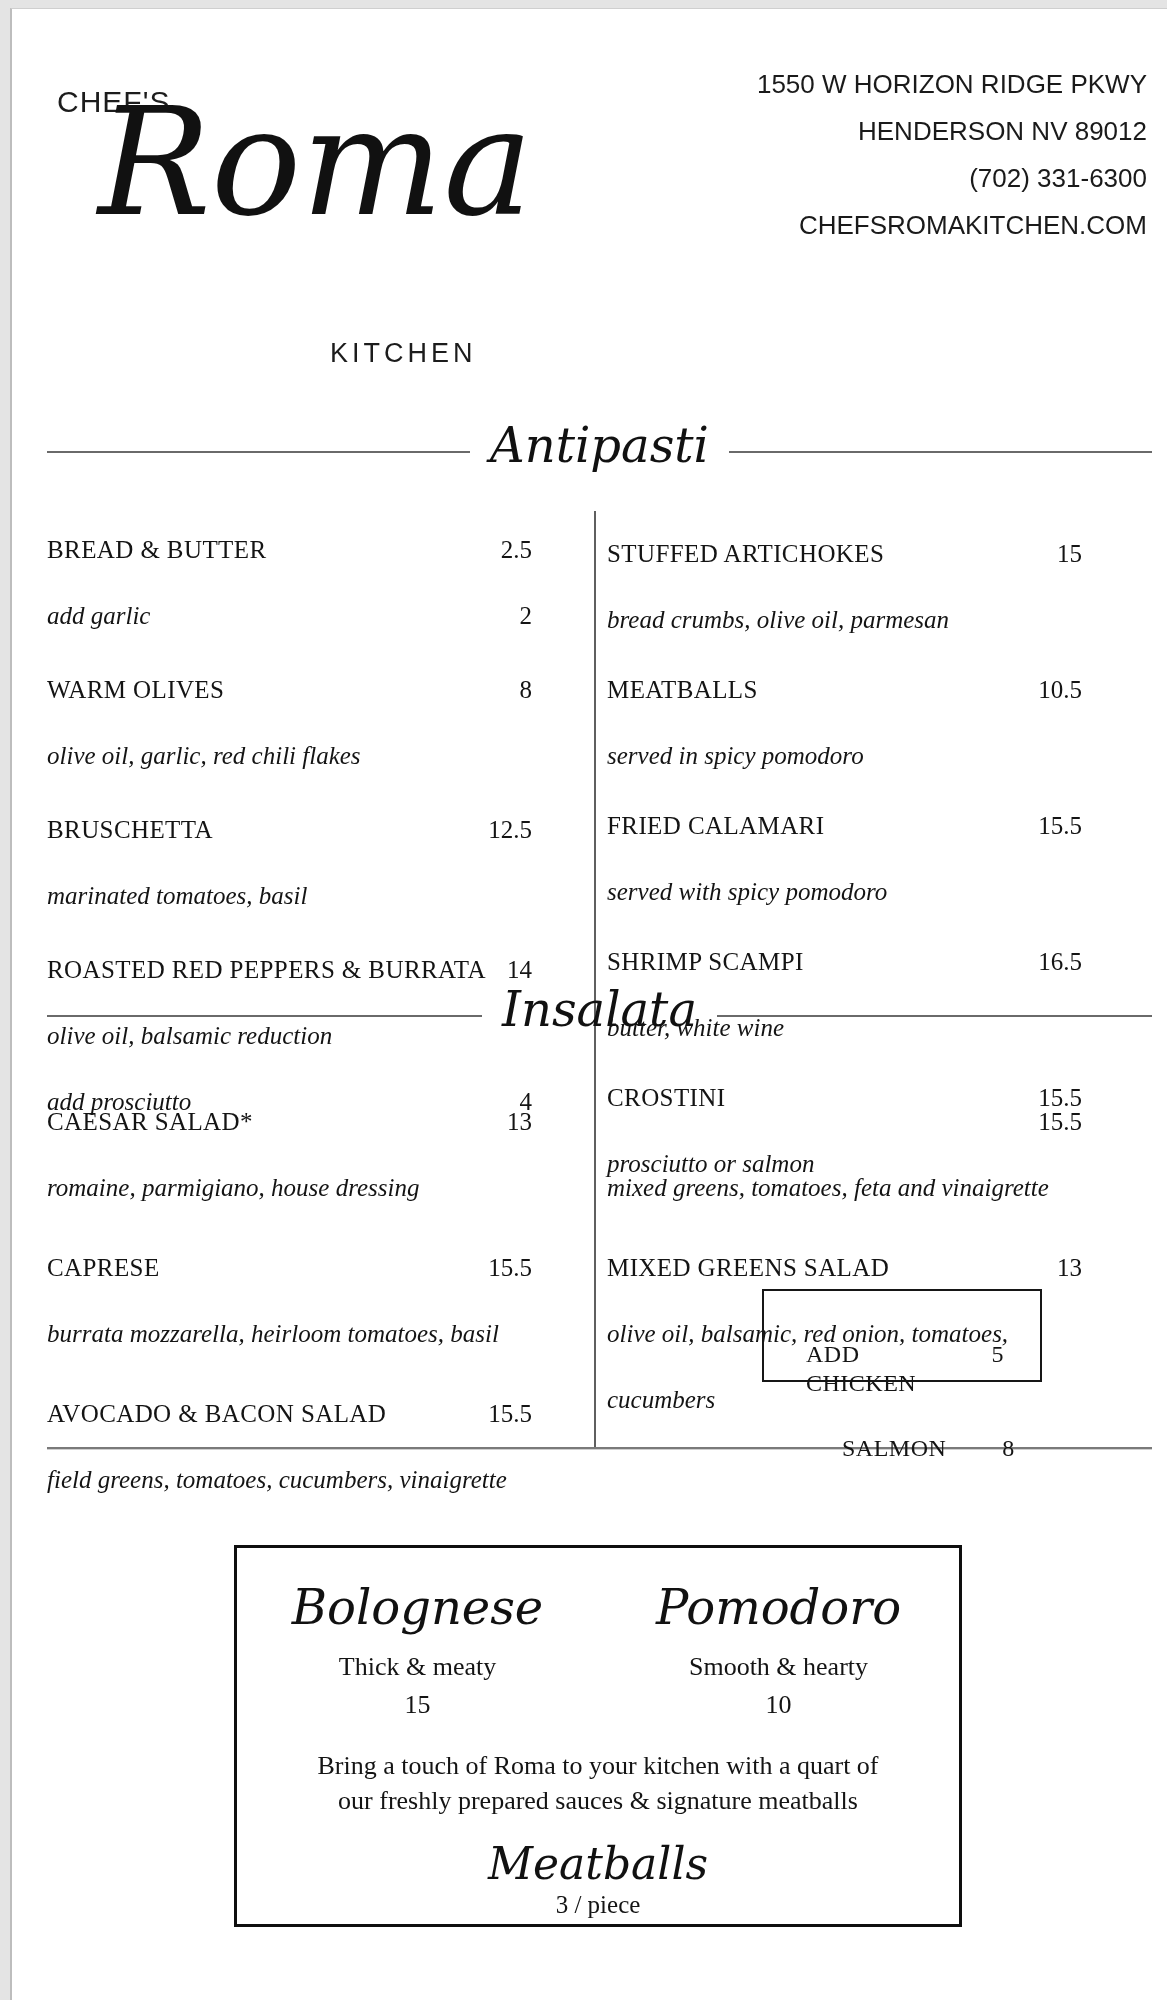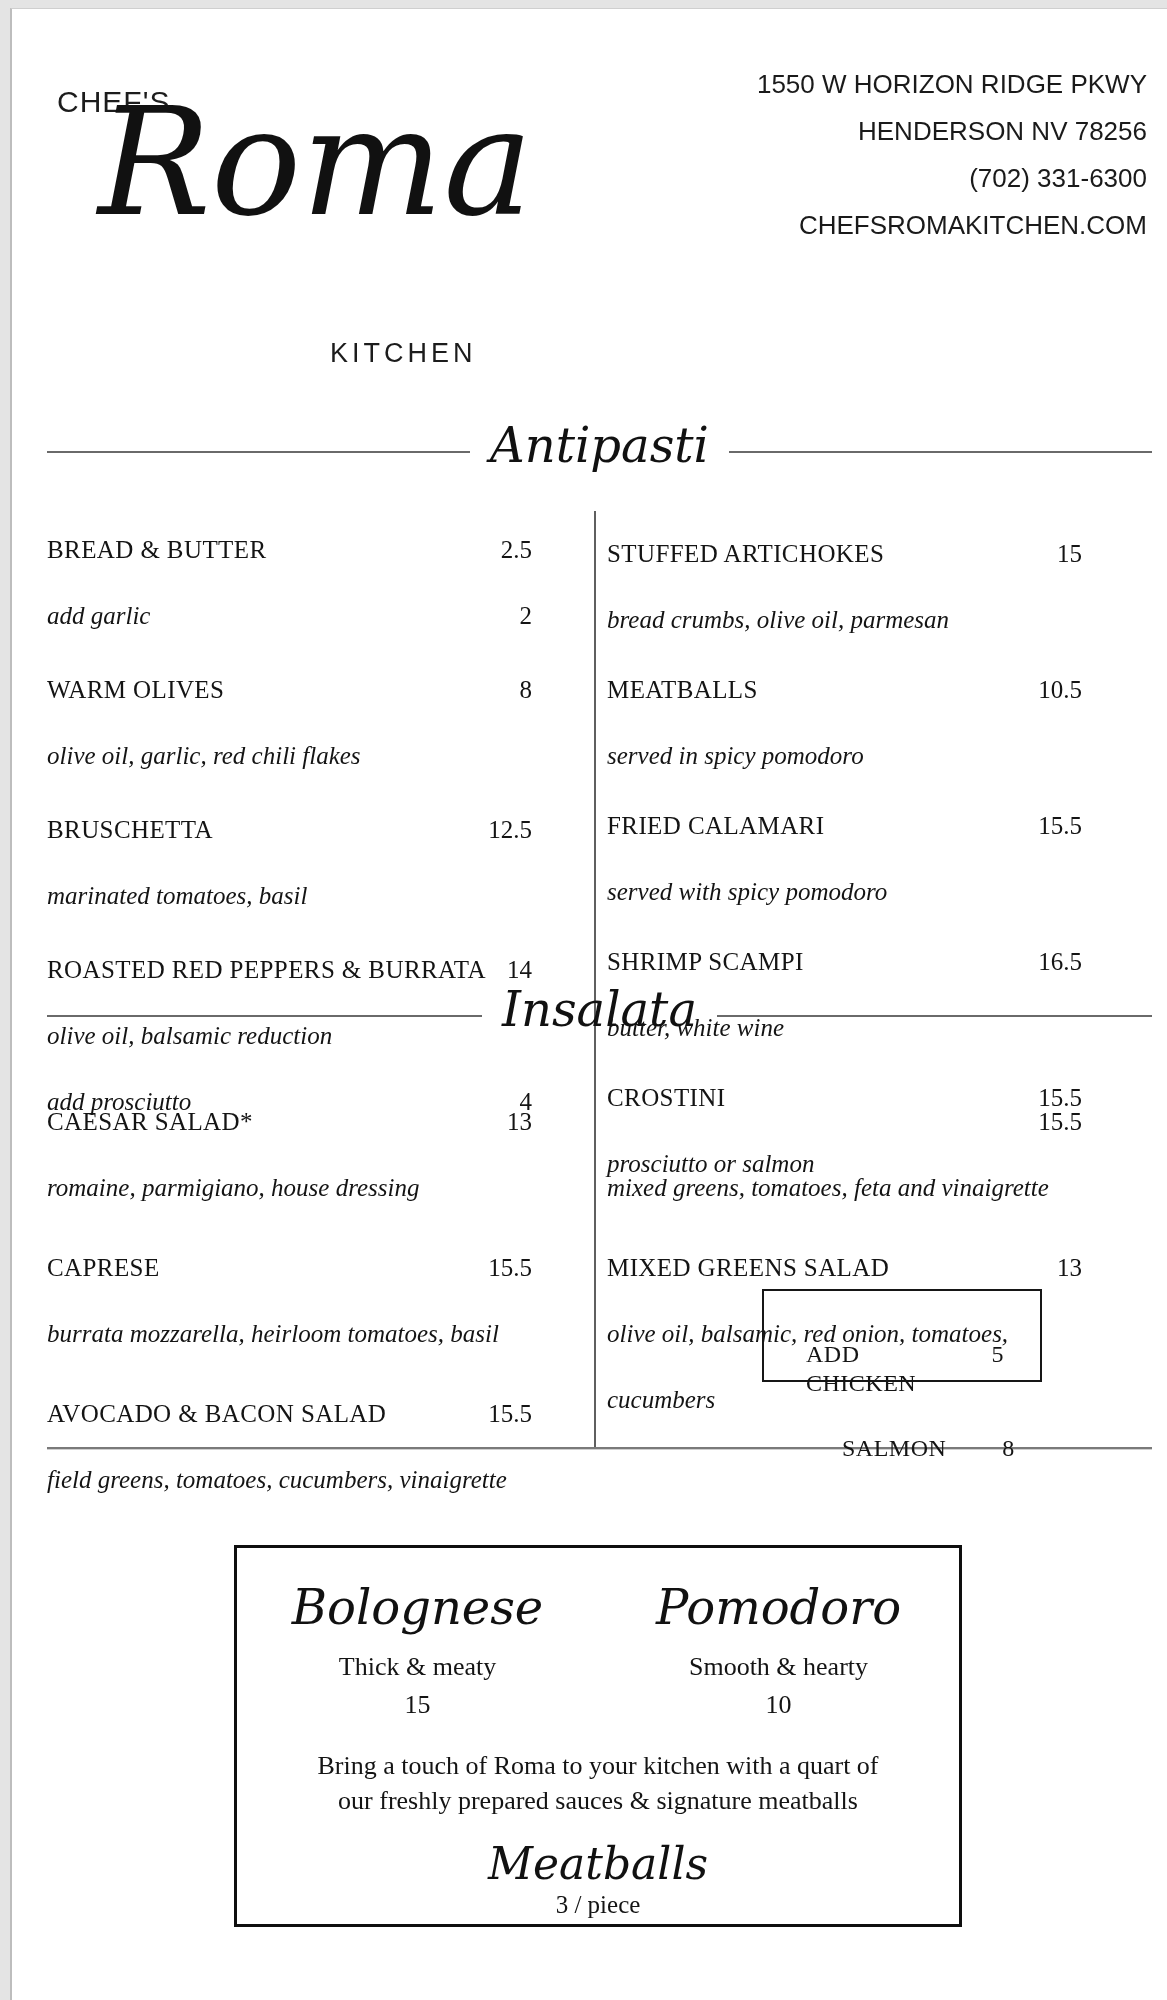--- a/index.html
+++ b/index.html
@@ -109,21 +109,21 @@
 <body>
 
 <div class="page">
 
   <div class="brand-top">CHEF'S</div>
   <div class="brand-script">Roma</div>
   <div class="brand-bottom">KITCHEN</div>
 
   <div class="contact">
     <div>1550 W HORIZON RIDGE PKWY</div>
-    <div>HENDERSON NV 78256</div>
+    <div>HENDERSON NV 89012</div>
     <div>(702) 331-6300</div>
     <div>CHEFSROMAKITCHEN.COM</div>
   </div>
 
   <div class="sec-header" id="hdr-antipasti">
     <div class="rule"></div>
     <div class="sec-title">Antipasti</div>
     <div class="rule"></div>
   </div>
 

